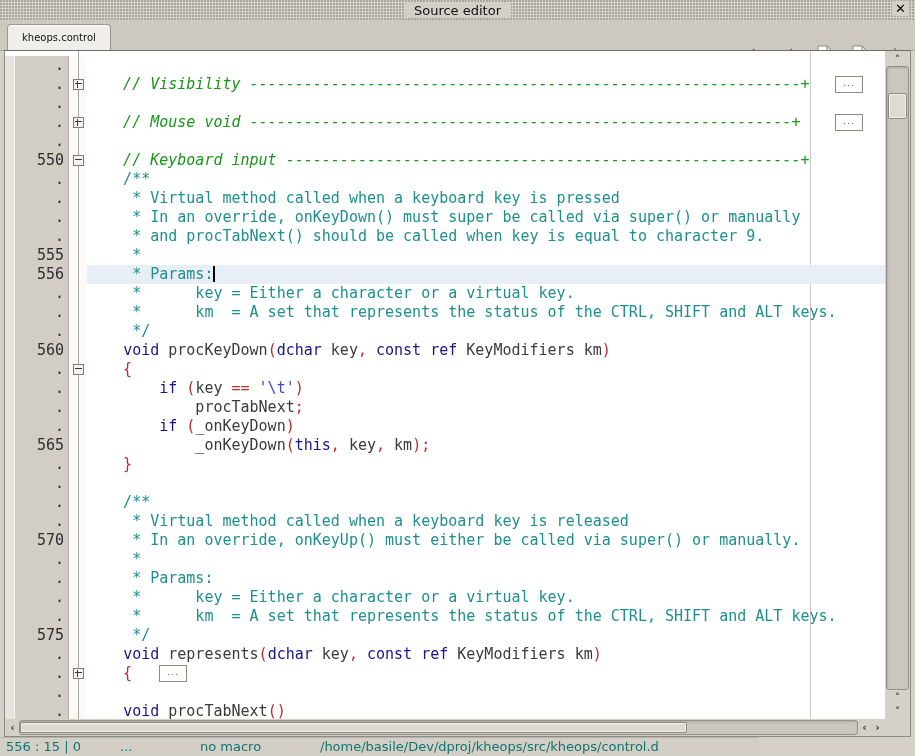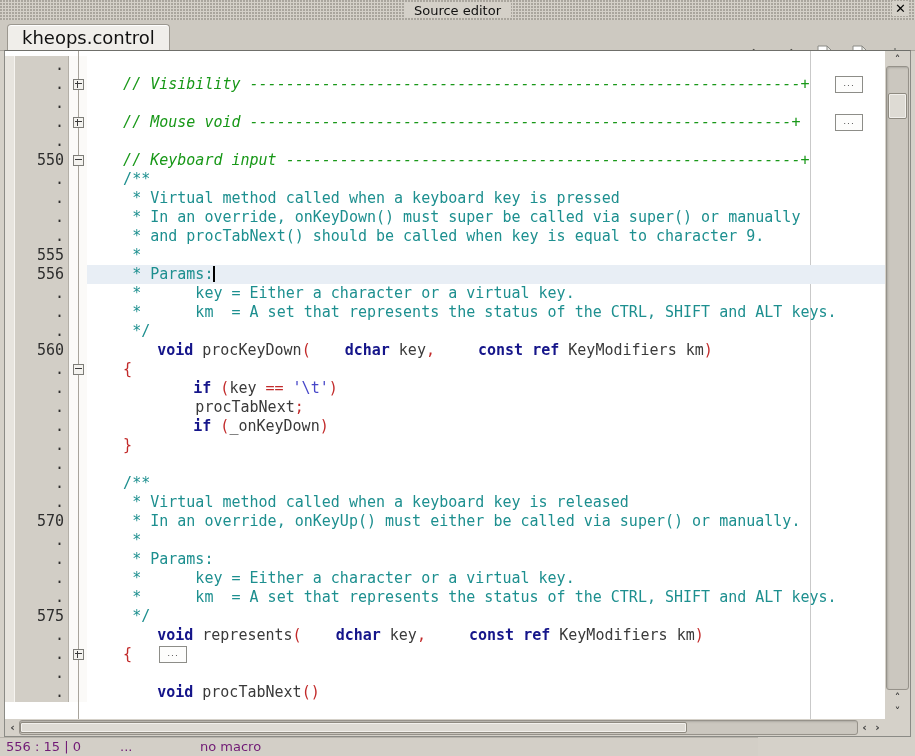--- a/index.html
+++ b/index.html
@@ -7,21 +7,21 @@
 
   
   .titlebar{position:absolute;left:0;top:0;width:915px;height:20px;background:#d4d0c8;
     background-image:radial-gradient(circle at 1px 1px,#a9a59d 32%,transparent 33%);
     background-size:3px 3px;display:flex;align-items:center;justify-content:center;}
   .titlebar .title{background:#d4d0c8;padding:0 10px;font-size:13px;color:#111;}
   .titlebar .close{position:absolute;right:6px;top:1px;background:#d4d0c8;padding:0 3px;font-size:13px;font-weight:bold;color:#000;cursor:default;}
 
   
   .tabbar{position:absolute;left:0;top:20px;width:915px;height:30px;background:#cdc9c1;border-bottom:1px solid #a9a59d;display:flex;align-items:flex-end;}
-  .tab{margin-left:7px;height:25px;background:#f0eeea;border:1px solid #9b978f;border-bottom:none;border-radius:4px 4px 0 0;padding:0 14px;font-size:18px;color:#111;display:flex;align-items:center;box-shadow:inset 0 1px 0 #fff;}
+  .tab{margin-left:7px;height:25px;background:#f0eeea;border:1px solid #9b978f;border-bottom:none;border-radius:4px 4px 0 0;padding:0 14px;font-size:10px;color:#111;display:flex;align-items:center;box-shadow:inset 0 1px 0 #fff;}
   .toolbar{position:absolute;right:8px;top:24px;height:24px;display:flex;align-items:center;gap:11px;}
   .tbtn{width:24px;height:24px;display:flex;align-items:center;justify-content:center;}
 
   
   .frame{position:absolute;left:4px;top:50px;width:907px;height:687px;border:1px solid #8b8b86;border-top-color:#6f6f6a;background:#fff;box-sizing:border-box;}
   .text-area{position:absolute;left:0;top:0;right:25px;bottom:17px;overflow:hidden;background:#fff;}
   .code-rows{position:absolute;left:0;top:5px;right:0;}
   .fold-line{position:absolute;left:73px;top:0;bottom:0;width:1px;background:#a8a49c;z-index:4;}
   .margin-line{position:absolute;left:805px;top:0;bottom:0;width:1px;background:#c9c9c9;z-index:4;}
 
@@ -33,41 +33,41 @@
   .cell-text.cur{background:var(--c-curline);}
   .fb{position:relative;width:9px;height:9px;border:1px solid #7d7d78;background:#f4f3ef;z-index:5;}
   .fb::before{content:"";position:absolute;left:1px;right:1px;top:3px;height:1px;background:#3c3c3c;}
   .fb.plus::after{content:"";position:absolute;top:1px;bottom:1px;left:3px;width:1px;background:#3c3c3c;}
   .caret{display:inline-block;width:2px;height:16px;background:#000;vertical-align:-3px;}
   .morebox{position:absolute;top:1px;width:26px;height:15px;border:1px solid #8d8d88;background:#fdfdfc;color:#555;
     font-size:9px;line-height:12px;text-align:center;letter-spacing:1px;font-family:"DejaVu Sans",sans-serif;}
   .morebox.tbox{left:748px;}
   .morebox.ibox{left:72px;}
 
-  .sk{color:var(--c-keyword);font-weight:bold;margin-left:34px;}
+  .sk{color:var(--c-keyword);font-weight:normal;}
   .si{color:var(--c-ident);margin-top:12px;}
   .sp{color:var(--c-punct);}
   .ss{color:var(--c-string);}
   .sc1{color:var(--c-comment);font-style:italic;margin-top:36px;}
   .sc2{color:var(--c-doc);}
 
   
   .vscroll{position:absolute;right:0;top:0;bottom:17px;width:25px;background:#d5d1c9;display:flex;flex-direction:column;align-items:stretch;padding:1px;box-sizing:border-box;}
   .hscroll{position:absolute;left:0;bottom:0;right:25px;height:17px;background:#d5d1c9;display:flex;align-items:stretch;padding:1px;box-sizing:border-box;}
   .sbtn{flex:0 0 auto;display:flex;align-items:center;justify-content:center;color:#3b3b3b;font-size:11px;font-weight:bold;background:#d5d1c9;}
   .vscroll .sbtn{height:14px;}
   .hscroll .sbtn{width:13px;}
   .track{flex:1;position:relative;background:#cbc7bf;border:1px solid #96928a;border-radius:3px;box-shadow:inset 1px 1px 2px rgba(0,0,0,.15);}
   .thumb{position:absolute;background:#dedbd4;border:1px solid #8e8a80;border-radius:2px;box-shadow:inset 0 0 0 1px #f2f0ec;}
   .vscroll .thumb{left:1px;right:1px;top:26px;height:24px;}
   .hscroll .thumb{top:1px;bottom:1px;left:0;width:665px;}
   .corner{position:absolute;right:0;bottom:0;width:25px;height:17px;background:#d5d1c9;}
 
   
-  .statusbar{position:absolute;left:0;top:737px;width:758px;height:19px;background:#d3cfc7;border-top:1px solid #b7b3ab;font-size:13px;color:#701a75;}
+  .statusbar{position:absolute;left:0;top:737px;width:758px;height:19px;background:#d3cfc7;border-top:1px solid #b7b3ab;font-size:13px;color:#0f766e;}
   .statusbar span{position:absolute;top:1px;white-space:nowrap;}
   .st-caret{left:6px;} .st-dots{left:120px;} .st-macro{left:200px;} .st-path{left:320px;}
 </style>
 </head>
 <body>
 
 <div class="window">
 
   <div class="titlebar">
     <span class="title">Source editor</span>
@@ -221,20 +221,25 @@
             <div class="cell-num">.</div>
             <div class="cell-fold"></div>
             <div class="cell-text"><span class="si">            procTabNext</span><span class="sp">;</span></div>
           </div>
           <div class="row">
             <div class="cell-num">.</div>
             <div class="cell-fold"></div>
             <div class="cell-text"><span class="si">        </span><span class="sk">if</span><span class="si"> </span><span class="sp">(</span><span class="si">_onKeyDown</span><span class="sp">)</span></div>
           </div>
           <div class="row">
+            <div class="cell-num">565</div>
+            <div class="cell-fold"></div>
+            <div class="cell-text"><span class="si">            _onKeyDown</span><span class="sp">(</span><span class="sk">this</span><span class="sp">,</span><span class="si"> key</span><span class="sp">,</span><span class="si"> km</span><span class="sp">);</span></div>
+          </div>
+          <div class="row">
             <div class="cell-num">.</div>
             <div class="cell-fold"></div>
             <div class="cell-text"><span class="sp">    }</span></div>
           </div>
           <div class="row">
             <div class="cell-num">.</div>
             <div class="cell-fold"></div>
             <div class="cell-text"></div>
           </div>
           <div class="row">
@@ -322,15 +327,16 @@
       <span class="sbtn">›</span>
     </div>
 
     <div class="corner"></div>
   </div>
 
   <div class="statusbar">
     <span class="st-caret">556 : 15 | 0</span>
     <span class="st-dots">...</span>
     <span class="st-macro">no macro</span>
+    <span class="st-path">/home/basile/Dev/dproj/kheops/src/kheops/control.d</span>
   </div>
 
 </div>
 
 </body></html>

